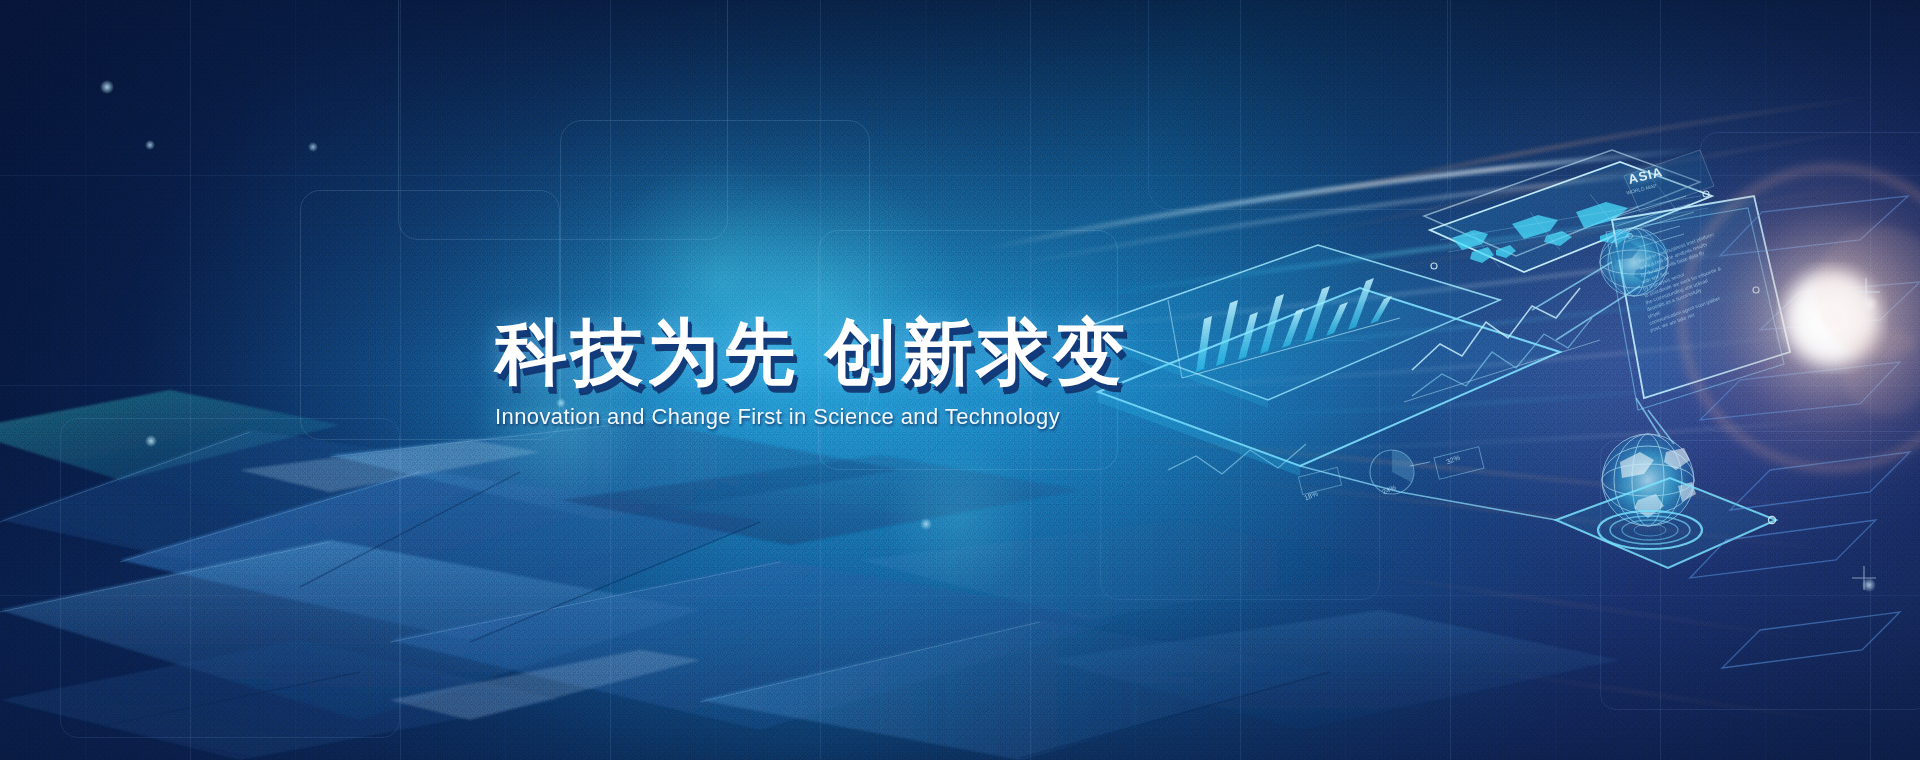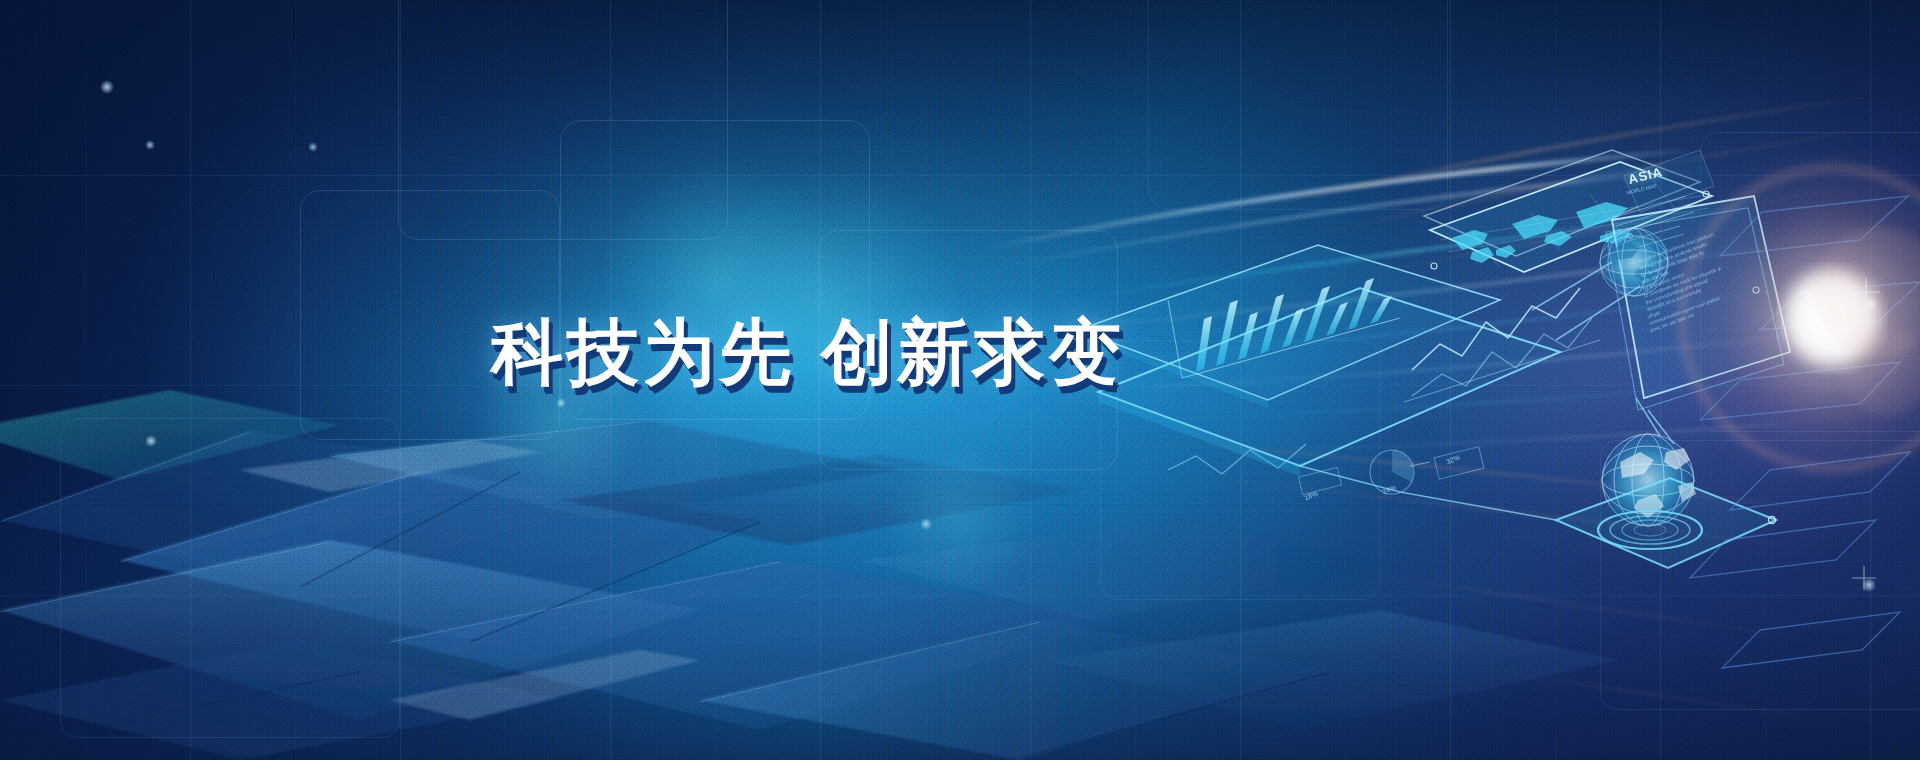--- a/index.html
+++ b/index.html
@@ -57,21 +57,21 @@
 
   
   .rr{position:absolute;border:1px solid rgba(165,215,255,.20);border-radius:16px;}
   .rr.soft{border-color:rgba(175,225,255,.15);}
   .rr.dim{border-color:rgba(130,180,250,.13);}
 
   
   .orb{position:absolute;border-radius:50%;}
 
   
-  .text-block{position:absolute;left:485px;top:316px;width:640px;text-align:right;}
+  .text-block{position:absolute;left:495px;top:316px;width:640px;text-align:left;}
   .headline{
     font-size:72px;font-weight:700;color:#ffffff;letter-spacing:4px;
     line-height:1;white-space:nowrap;
     text-shadow:
       3px 5px 0 #123a7a,
       4px 7px 0 rgba(14,44,95,.85),
       0 0 26px rgba(120,200,255,.55);
   }
   .headline .gap{display:inline-block;width:26px;}
   .subtitle{
@@ -440,16 +440,17 @@
   </div>
 
   <div class="bar-label" style="left:1382px;top:486px;">24%</div>
   <div class="bar-label" style="left:1446px;top:456px;">32%</div>
   <div class="bar-label" style="left:1304px;top:492px;">18%</div>
 
   <div class="text-block">
     <div class="headline">
       <span>科技为先</span><span class="gap"></span><span>创新求变</span>
     </div>
+    <div class="subtitle">Innovation and Change First in Science and Technology</div>
   </div>
 
   <div class="layer grain" style="opacity:.14;"></div>
 </div>
 
 </body></html>

